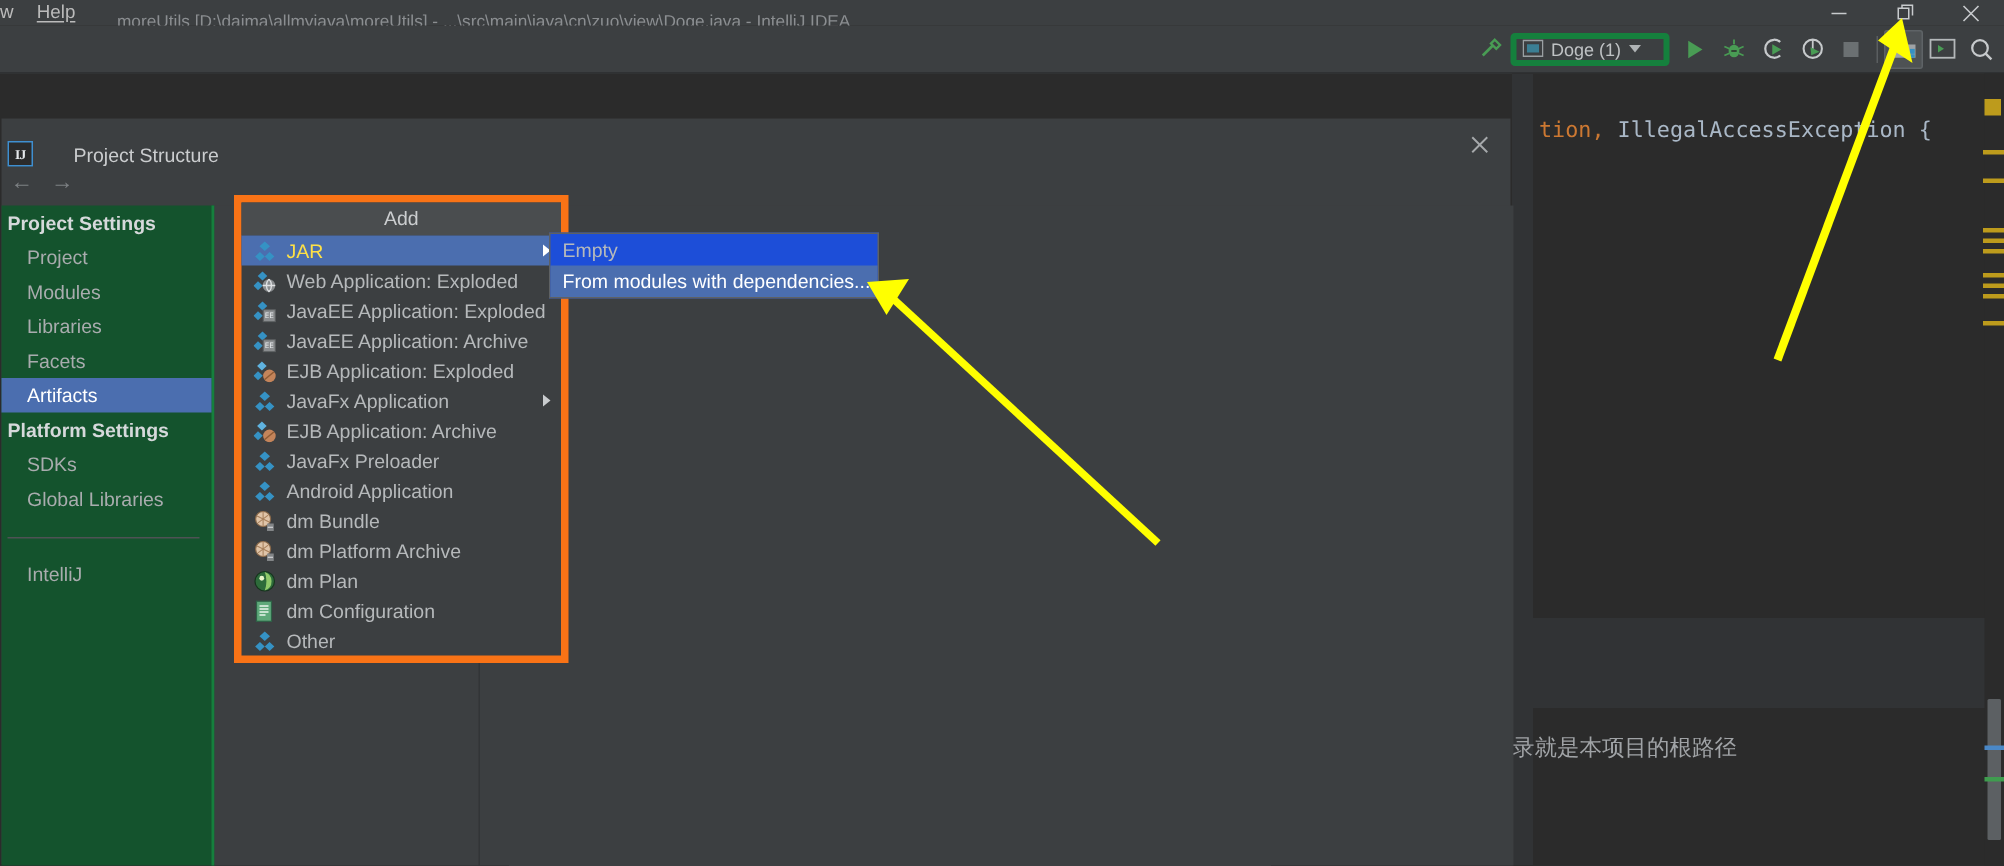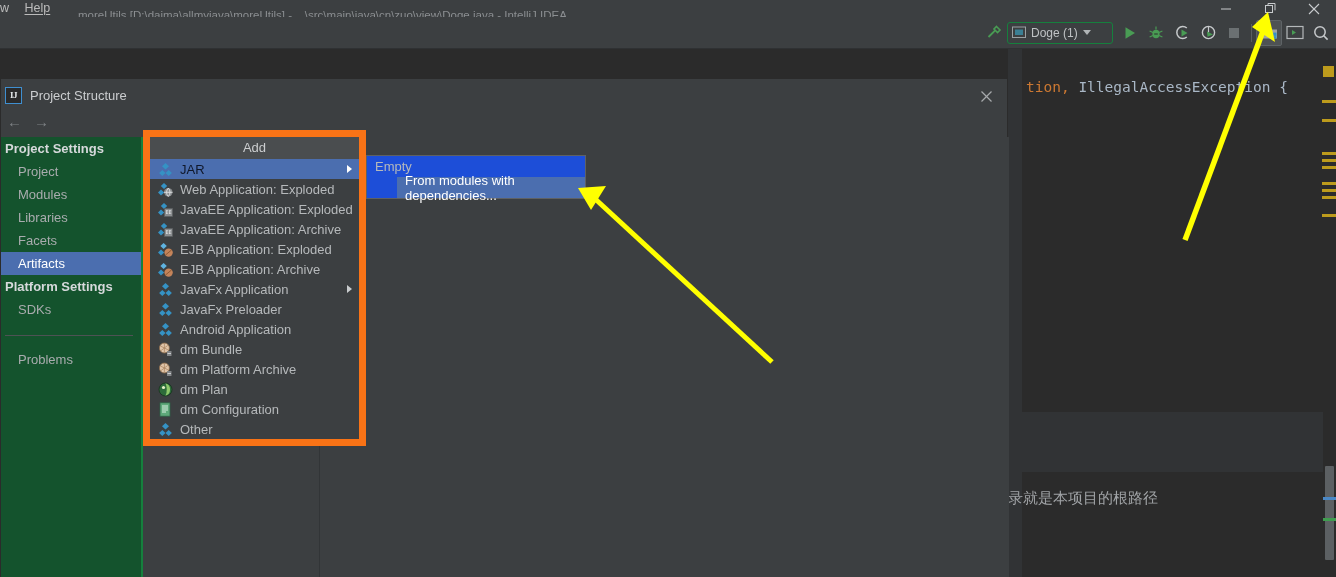--- a/index.html
+++ b/index.html
@@ -40,21 +40,21 @@
     background: #3c3f41; border-bottom: 1px solid #2f3133;
   }
   .tb-right { position: absolute; right: 2px; top: 0; height: 31px;
      display: flex; align-items: center; gap: 0px; }
   .tb-btn {
     width: 26px; height: 26px; display: flex; align-items: center; justify-content: center;
     border-radius: 2px;
   }
   .tb-btn.active { background: #4e5254; border: 1px solid #5e6366; }
   .runconfig {
-    height: 22px; min-width: 106px; border: 1px solid #15803d; border-radius: 3px;
+    height: 22px; min-width: 106px; border: 4px solid #15803d; border-radius: 3px;
     display: flex; align-items: center; gap: 5px; padding: 0 6px 0 4px;
     color: #bfc2c4; font-size: 12px; background: #3c3f41; margin-right: 4px;
   }
   .rc-icon { width: 14px; height: 13px; flex: none; }
   .rc-caret2 { width:0;height:0;border-left:4.5px solid transparent;border-right:4.5px solid transparent;
      border-top:5px solid #b0b4b6; }
   .tb-sep { width: 1px; height: 18px; background: #5a5e60; margin: 0 4px; }
 
   
   .editor-area {
@@ -89,21 +89,21 @@
      background: #5c6063; border-radius: 1px; }
   .sb-mark { position: absolute; right: 0px; width: 13px; height: 3px; }
 
   
   .dialog {
     position: absolute; left: 0; top: 78px; width: 1008px; height: 499px;
     background: #3c3f41; border: 1px solid #2b2b2b;
   }
   .dlg-title {
     position: absolute; left: 0; top: 0; width: 1008px; height: 32px;
-    display: flex; align-items: center; gap: 8px; padding-left: 4px;
+    display: flex; align-items: flex-end; gap: 27px; padding-left: 4px;
   }
   .ij-logo {
     width: 17px; height: 17px; flex: none; background: #2b2b2b;
     border: 1px solid #3f8fd0; display: flex; align-items: center; justify-content: center;
     font-size: 9px; font-weight: bold; color: #e6e9eb;
     font-family: "Liberation Serif", serif; letter-spacing: -0.5px;
   }
   .dlg-title-text { font-size: 13px; color: #cbcdcf; }
   .dlg-close {
     position: absolute; right: 12px; top: 8px; width: 18px; height: 18px;
@@ -142,50 +142,50 @@
     position: absolute; left: 0; top: 22px; width: 176px; height: 22px;
     display: flex; align-items: center; gap: 10px; padding-left: 10px;
     color: #a9acae;
   }
   .pt-btn { width: 15px; height: 15px; display: flex; align-items: center; justify-content: center; }
   .pt-plus { font-size: 18px; line-height: 14px; color: #b9bcbe; }
   .pt-minus { font-size: 18px; line-height: 10px; color: #9a9d9f; }
 
   
   .add-menu {
-    position: absolute; left: 143px; top: 130px; width: 223px;
-    background: #3c3f41; border: 7px solid #f97316; z-index: 40;
+    position: absolute; left: 156px; top: 130px; width: 223px;
+    background: #3c3f41; border: 5px solid #f97316; z-index: 40;
   }
   .add-header {
     height: 22px; line-height: 22px; text-align: center; font-size: 13px; color: #cbcdcf;
     background: #4a4d4f;
   }
   .mi {
     height: 20px; display: flex; align-items: center; gap: 7px; padding-left: 8px;
     font-size: 13px; color: #b6b9bb; position: relative;
   }
-  .mi.selected { background: #4b6eaf; color: #0f172a; }
+  .mi.selected { background: #4b6eaf; color: #fde047; }
   .mi-ico { width: 15px; height: 15px; flex: none; position: relative; }
   .mi-arrow {
     position: absolute; right: 7px; top: 50%; transform: translateY(-50%);
     width: 0; height: 0; border-left: 5px solid #c9ccce;
     border-top: 4px solid transparent; border-bottom: 4px solid transparent;
   }
   .mi.selected .mi-arrow { border-left-color: #ffffff; }
 
   
   .sub-menu {
     position: absolute; left: 366px; top: 155px; width: 220px;
     background: #1d4ed8; border: 1px solid #5e6163; z-index: 45;
   }
   .sub-mi {
     height: 21px; display: flex; align-items: center; padding-left: 8px;
     font-size: 13px; color: #b6b9bb;
   }
-  .sub-mi.selected { background: #4b6eaf; color: #ffffff; margin-left: 30px; }
+  .sub-mi.selected { background: #4b6eaf; color: #ffffff; }
 
   
   .annot { position: absolute; left: 0; top: 0; width: 1336px; height: 577px;
      pointer-events: none; z-index: 90; }
 </style>
 </head>
 <body>
 
 <div id="root">
 
@@ -350,22 +350,23 @@
 
     <div class="dlg-sidebar" id="sidebar">
         <div class="side-group">Project Settings</div>
         <div class="side-item">Project</div>
         <div class="side-item">Modules</div>
         <div class="side-item">Libraries</div>
         <div class="side-item">Facets</div>
         <div class="side-item selected">Artifacts</div>
         <div class="side-group">Platform Settings</div>
         <div class="side-item">SDKs</div>
+        <div class="side-item">Global Libraries</div>
         <div class="side-sep"></div>
-        <div class="side-item">Problems</div>
+        <div class="side-item">IntelliJ</div>
       </div>
 
     <div class="dlg-content">
       <div class="content-divider"></div>
       <div class="panel-toolbar">
         <span class="pt-btn pt-plus">+</span>
         <span class="pt-btn pt-minus">–</span>
         <span class="pt-btn">
           <svg width="13" height="13" viewBox="0 0 13 13">
             <rect x="0.5" y="0.5" width="8" height="9.5" fill="#8b8e90"></rect>
@@ -422,35 +423,35 @@
           <span class="mi-ico"><svg width="15" height="15" viewBox="0 0 15 15">
         <path d="M5.6 1 L8.8 4 L5.6 7 L2.4 4 Z" fill="#5fb3e0"></path>
         <path d="M3 7.5 L6.2 10.5 L3 13.5 L0 10.5 Z" fill="#3592c4"></path>
         <ellipse cx="10.6" cy="10.6" rx="4.2" ry="4.2" fill="#c4845a"></ellipse>
         <path d="M7.5 13 L13.5 8" stroke="#8f5a33" stroke-width="1"></path>
       </svg></span>
           <span>EJB Application: Exploded</span>
         </div>
         <div class="mi">
           <span class="mi-ico"><svg width="15" height="15" viewBox="0 0 15 15">
-        <path d="M5.6 1 L8.8 4 L5.6 7 L2.4 4 Z" fill="#5fb3e0"></path>
-        <path d="M3 7.5 L6.2 10.5 L3 13.5 L0 10.5 Z" fill="#3592c4"></path>
-        <ellipse cx="10.6" cy="10.6" rx="4.2" ry="4.2" fill="#c4845a"></ellipse>
-        <path d="M7.5 13 L13.5 8" stroke="#8f5a33" stroke-width="1"></path>
-      </svg></span>
-          <span>EJB Application: Archive</span>
-        </div>
-        <div class="mi">
-          <span class="mi-ico"><svg width="15" height="15" viewBox="0 0 15 15">
               <path d="M7.5 1 L11 4.2 L7.5 7.4 L4 4.2 Z" fill="#3592c4"></path>
                     <path d="M4.3 8 L7.5 11 L4.3 14 L1.1 11 Z" fill="#3592c4"></path>
                     <path d="M10.7 8 L13.9 11 L10.7 14 L7.5 11 Z" fill="#3592c4"></path>
             </svg></span>
           <span>JavaFx Application</span>
           <span class="mi-arrow"></span>
+        </div>
+        <div class="mi">
+          <span class="mi-ico"><svg width="15" height="15" viewBox="0 0 15 15">
+        <path d="M5.6 1 L8.8 4 L5.6 7 L2.4 4 Z" fill="#5fb3e0"></path>
+        <path d="M3 7.5 L6.2 10.5 L3 13.5 L0 10.5 Z" fill="#3592c4"></path>
+        <ellipse cx="10.6" cy="10.6" rx="4.2" ry="4.2" fill="#c4845a"></ellipse>
+        <path d="M7.5 13 L13.5 8" stroke="#8f5a33" stroke-width="1"></path>
+      </svg></span>
+          <span>EJB Application: Archive</span>
         </div>
         <div class="mi">
           <span class="mi-ico"><svg width="15" height="15" viewBox="0 0 15 15">
               <path d="M7.5 1 L11 4.2 L7.5 7.4 L4 4.2 Z" fill="#3592c4"></path>
                     <path d="M4.3 8 L7.5 11 L4.3 14 L1.1 11 Z" fill="#3592c4"></path>
                     <path d="M10.7 8 L13.9 11 L10.7 14 L7.5 11 Z" fill="#3592c4"></path>
             </svg></span>
           <span>JavaFx Preloader</span>
         </div>
         <div class="mi">

